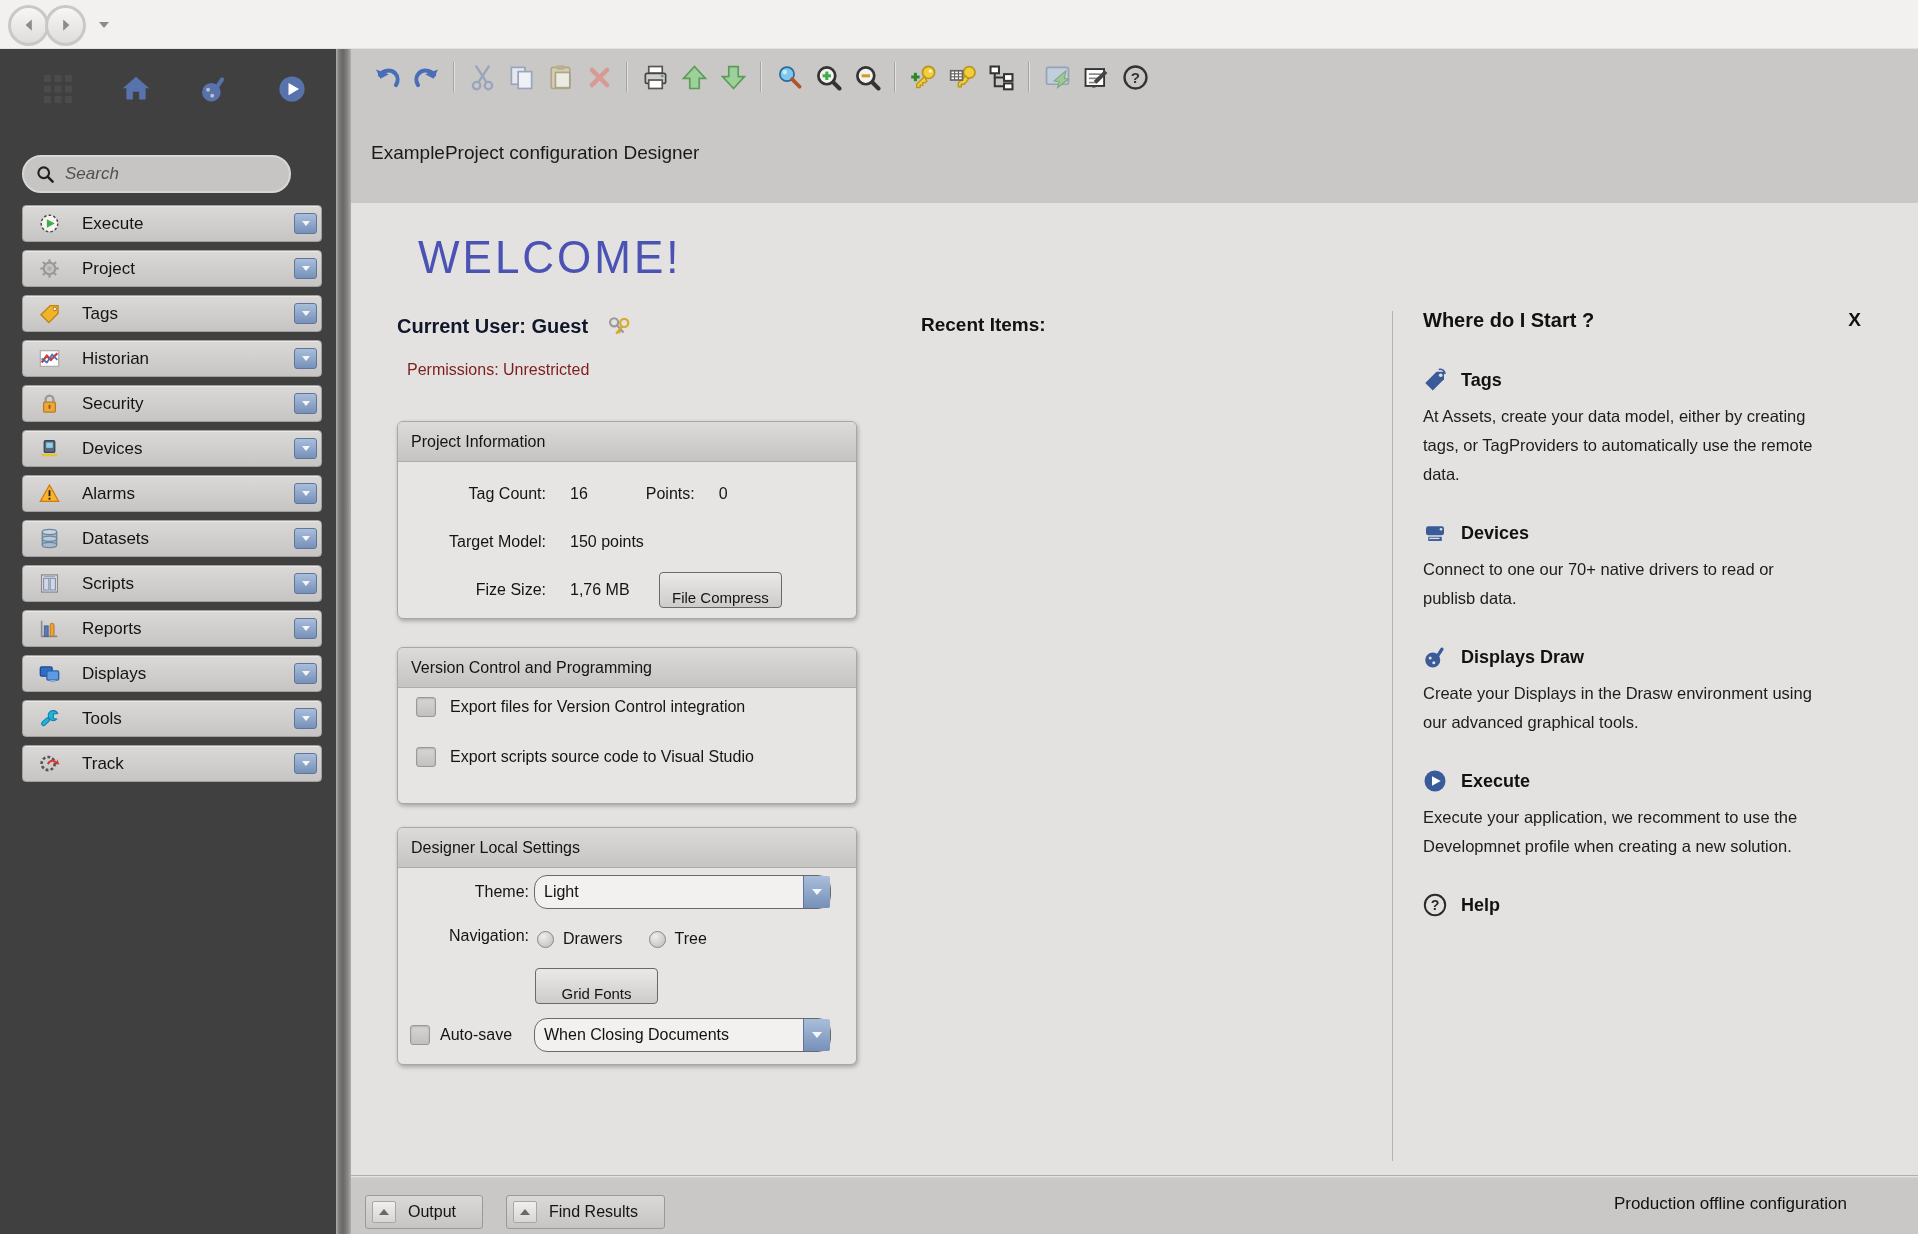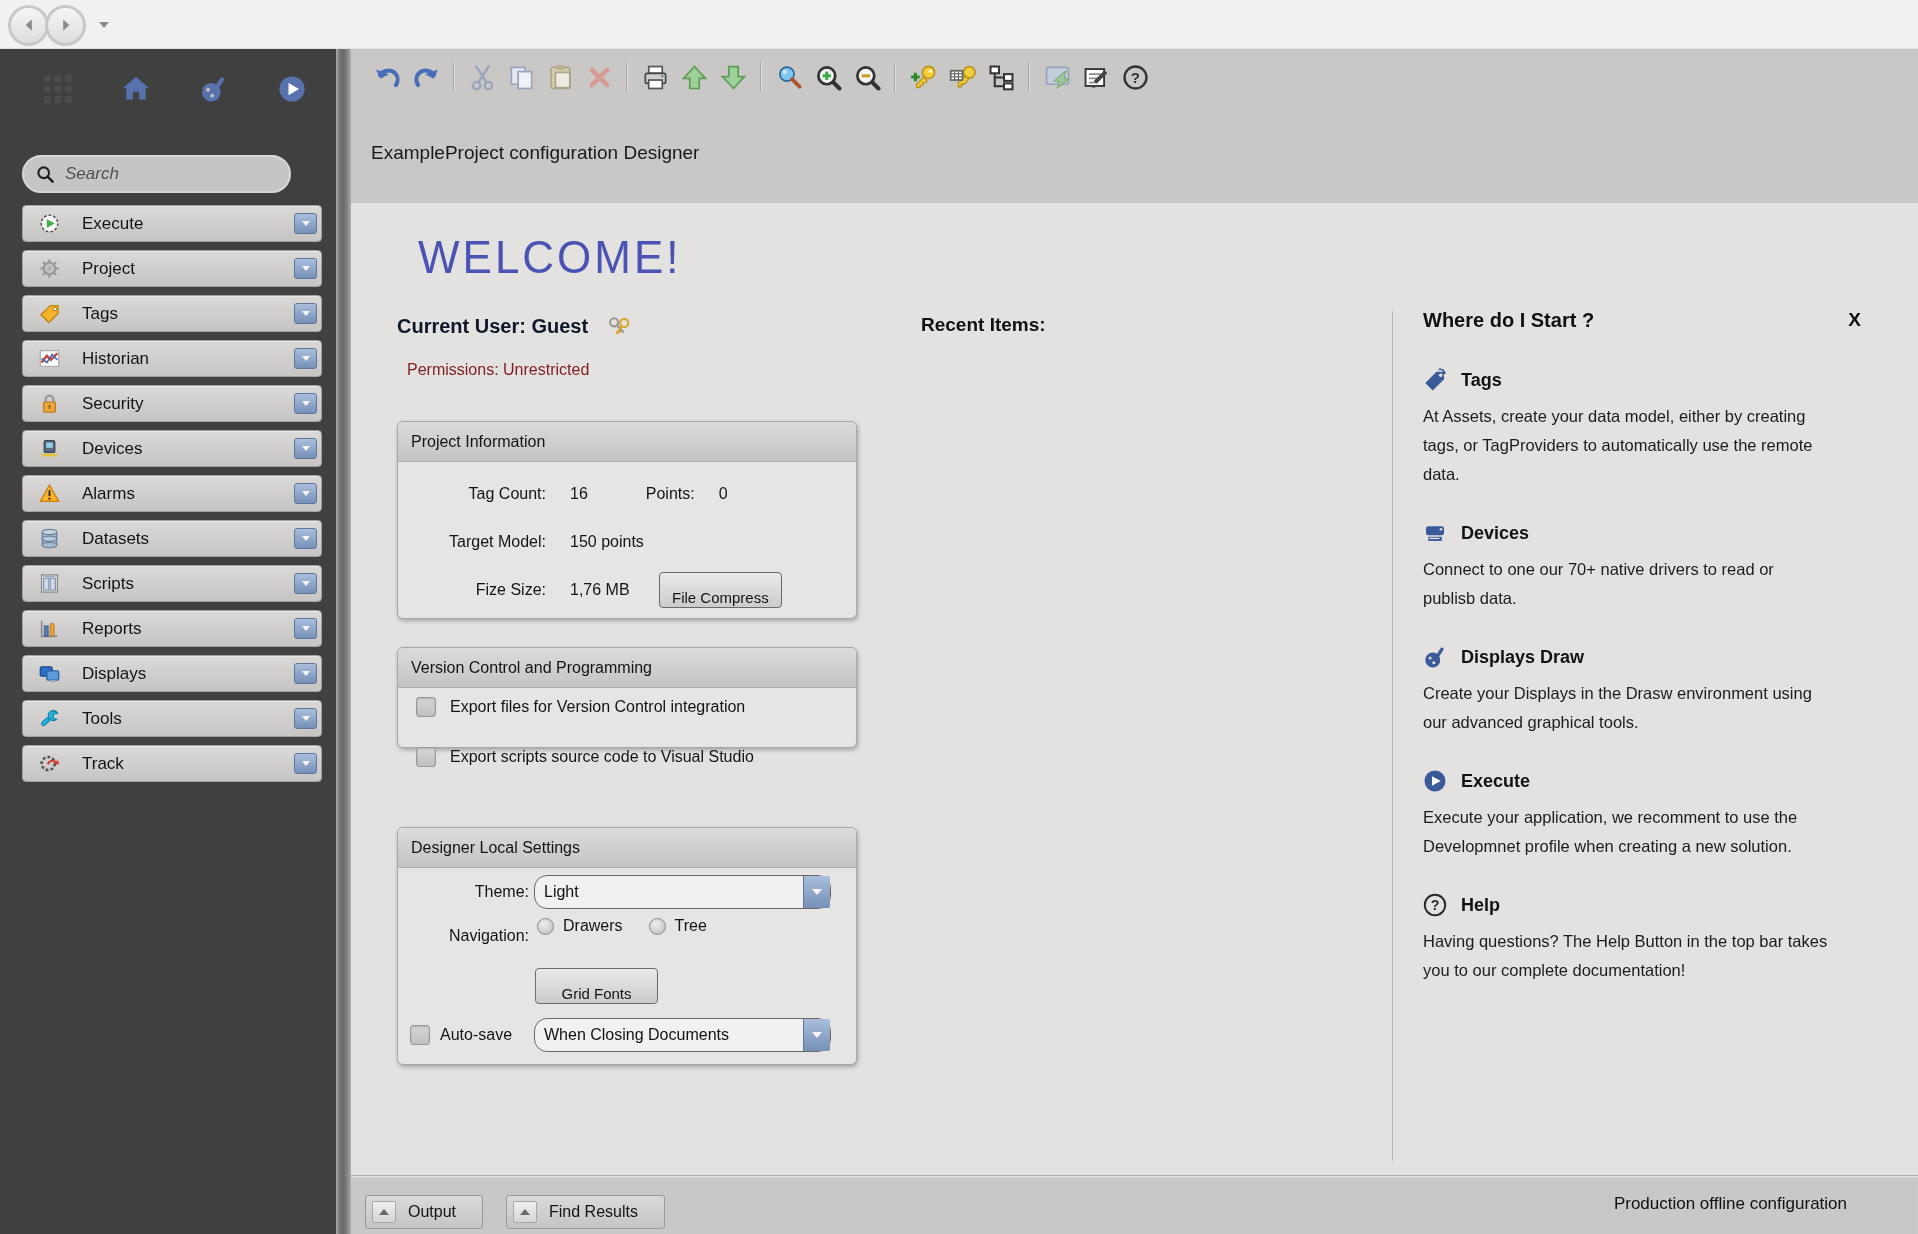--- a/index.html
+++ b/index.html
@@ -50,38 +50,38 @@
 .content{position:absolute;left:0;top:154px;width:100%;height:972px;background:#e3e2e1}
 .welcome{position:absolute;left:67px;top:28px;font-size:44px;color:#4a52b4;letter-spacing:3px;transform:scaleY(1.05);transform-origin:left top}
 .current-user{position:absolute;left:46px;top:112px;font-size:20px;font-weight:bold;color:#0f172a;display:flex;align-items:center;gap:18px}
 .user-keys{display:flex}
 .user-keys svg{width:27px;height:22px}
 .permissions{position:absolute;left:56px;top:158px;font-size:16px;color:#7f1d1d}
 
 .group-box{position:absolute;left:46px;width:460px;background:#e6e5e4;border:1px solid #a8a7a6;border-radius:6px;box-shadow:1px 2px 4px rgba(0,0,0,.28)}
 .gb-header{height:40px;background:linear-gradient(#dcdbda,#c5c4c3);border-bottom:1px solid #aeadac;border-radius:5px 5px 0 0;display:flex;align-items:center;padding-left:13px;font-size:16px;color:#141414}
 #box-project{top:218px;height:198px}
-#box-version{top:444px;height:101px}
+#box-version{top:444px;height:157px}
 #box-designer{top:624px;height:238px}
 .pi-row{position:absolute;left:0;width:100%;height:20px;line-height:20px;display:flex;font-size:16px;color:#141414}
 .pi-label{width:148px;text-align:right}
 .pi-val{margin-left:24px}
 .pi-points{margin-left:58px}
 .btn{background:linear-gradient(#eae9e8,#cdccca);border:1px solid #6a6968;border-radius:4px;font-size:15px;color:#141414;padding:16px 12px;font-family:inherit;cursor:pointer}
 #btn-compress{position:absolute;left:261px;top:150px;height:36px}
 .vc-rows{padding-top:7px}
 .vc-row{height:24px;margin:0 0 26px 18px;display:flex;align-items:center}
 .checkbox{width:20px;height:20px;background:linear-gradient(#d7d6d5,#c2c1c0);border:1px solid #9a9998;border-radius:3px;flex:none;box-shadow:inset 0 1px 2px rgba(0,0,0,.18);cursor:pointer}
 .vc-label{margin-left:14px;font-size:16px;color:#141414;white-space:nowrap;overflow:hidden;width:392px}
 .ds-label{position:absolute;left:0;width:131px;text-align:right;font-size:16px;color:#141414}
 .combo{position:absolute;left:136px;width:297px;height:34px;background:#f2f1f0;border:1px solid #6a6968;border-radius:13px;display:flex;align-items:center;cursor:pointer}
 .combo-text{flex:1;padding-left:9px;font-size:16px;color:#111;white-space:nowrap;overflow:hidden}
 .combo-btn{width:27px;height:100%;border-left:1px solid #5f7699;background:linear-gradient(#a9bedb,#7690b8);display:flex;align-items:center;justify-content:center;border-radius:0 2px 2px 0;flex:none}
 .combo-btn .caret{width:0;height:0;border-left:5px solid transparent;border-right:5px solid transparent;border-top:6px solid #f4f6fa}
-.radio-row{position:absolute;left:139px;top:86px;height:24px;display:flex;align-items:center;gap:26px}
+.radio-row{position:absolute;left:139px;top:99px;height:24px;display:flex;align-items:center;gap:26px}
 .radio-opt{display:flex;align-items:center;gap:9px;cursor:pointer}
 .radio-circle{width:17px;height:17px;border-radius:50%;border:1px solid #8a8988;background:radial-gradient(circle at 35% 30%,#efeeed,#bcbbba)}
 .radio-label{font-size:16px;color:#141414}
 #btn-gridfonts{position:absolute;left:137px;top:140px;height:36px;width:123px}
 .as-row{position:absolute;left:12px;top:197px;display:flex;align-items:center}
 .as-label{margin-left:10px;font-size:16px;color:#141414;width:86px;white-space:nowrap;overflow:hidden}
 #combo-autosave{top:190px}
 
 .recent-title{position:absolute;left:570px;top:111px;font-size:19px;font-weight:bold;color:#111}
 .col-divider{position:absolute;left:1041px;top:108px;width:1px;height:850px;background:#b5b4b3}
@@ -739,21 +739,20 @@
   <div class="start-section">
     <div class="start-sec-head">
       <span class="start-ico">
                   <svg viewBox="0 0 16 16">
                     <circle cx="8" cy="8" r="6.8" fill="none" stroke="#2a2a2a" stroke-width="1.3"></circle>
                     <text x="8" y="11.4" text-anchor="middle" font-size="9.5" font-weight="bold" fill="#2a2a2a" font-family="Liberation Sans, sans-serif">?</text>
                   </svg>
                 </span>
       <span class="start-sec-title">Help</span>
     </div>
-    <div class="start-sec-text">Having questions? The Help Button in the top bar takes you to our complete documentation!</div>
   </div>
 </div>
       </div>
     </div>
 
     <div class="bottom-bar">
       <div class="btabs">
   <div class="btab">
     <span class="btab-arrow"></span>
     <span class="btab-label">Output</span>

